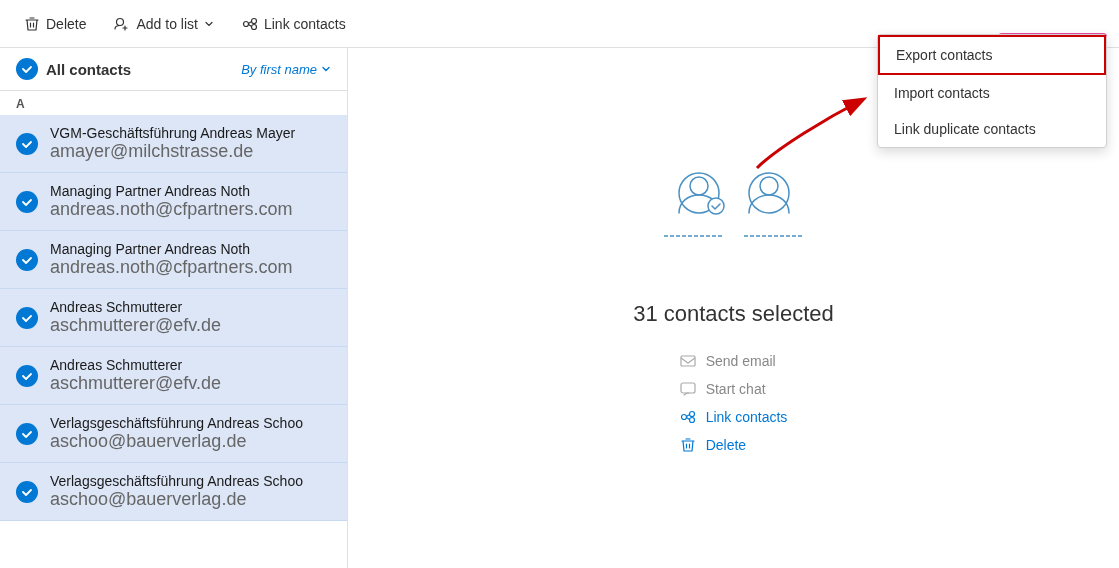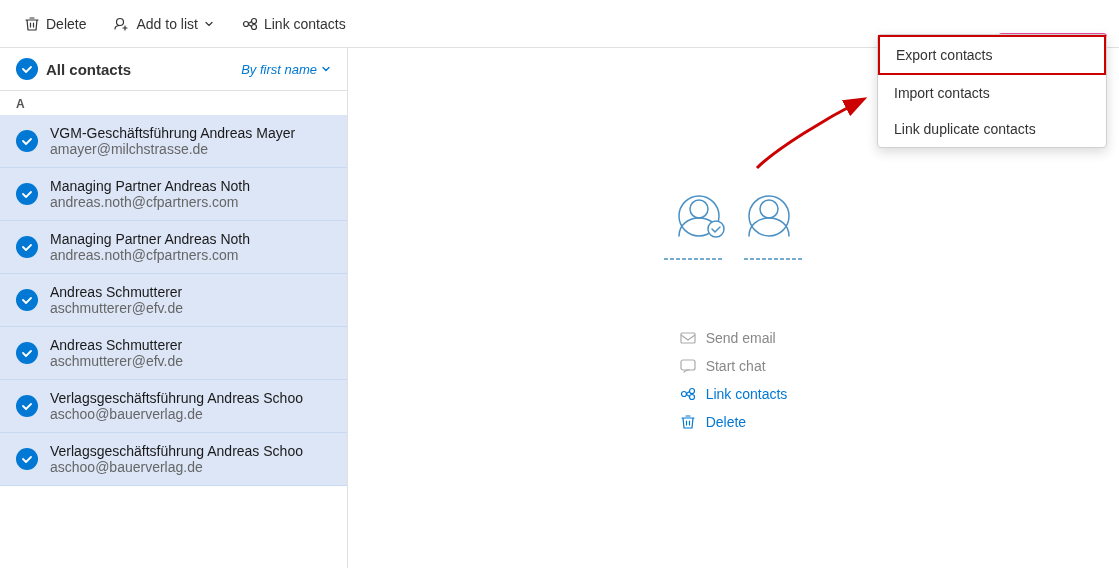--- a/index.html
+++ b/index.html
@@ -59,21 +59,21 @@
     .contact-item {
       display: flex; align-items: center; padding: 10px 16px; cursor: pointer;
       background: #dce6f7; border-bottom: 1px solid #c8d8f0;
     }
     .contact-check {
       width: 22px; height: 22px; border-radius: 50%; background: #0078d4;
       display: flex; align-items: center; justify-content: center; flex-shrink: 0; margin-right: 12px;
     }
     .contact-info { flex: 1; min-width: 0; }
     .contact-name { font-size: 14px; font-weight: 500; color: #1a1a1a; white-space: nowrap; overflow: hidden; text-overflow: ellipsis; }
-    .contact-email { font-size: 14px; color: #666; white-space: nowrap; overflow: hidden; text-overflow: ellipsis; }
+    .contact-email { font-size: 18px; color: #666; white-space: nowrap; overflow: hidden; text-overflow: ellipsis; }
 
     
     .content {
       flex: 1; display: flex; flex-direction: column; align-items: center;
       justify-content: center; padding: 20px; position: relative;
     }
 
     
     .illustration { margin-bottom: 20px; }
 
@@ -282,20 +282,21 @@
 
         <circle cx="135" cy="35" r="20" stroke="#4a90c4" stroke-width="1.5"></circle>
         <circle cx="135" cy="28" r="9" stroke="#4a90c4" stroke-width="1.5"></circle>
         <path d="M115 55c0-11 9-18 20-18s20 7 20 18" stroke="#4a90c4" stroke-width="1.5" stroke-linecap="round"></path>
 
         <line x1="30" y1="78" x2="90" y2="78" stroke="#4a90c4" stroke-width="1.5" stroke-dasharray="4 2"></line>
         <line x1="110" y1="78" x2="170" y2="78" stroke="#4a90c4" stroke-width="1.5" stroke-dasharray="4 2"></line>
       </svg>
     </div>
 
+    <div class="selected-count">31 contacts selected</div>
 
     <ul class="action-list">
       <li class="action-item">
         <svg width="16" height="16" viewBox="0 0 16 16" fill="none">
           <rect x="1" y="3" width="14" height="10" rx="1" stroke="#aaa" stroke-width="1.2"></rect>
           <path d="M1 5l7 5 7-5" stroke="#aaa" stroke-width="1.2"></path>
         </svg>
         <span>Send email</span>
       </li>
       <li class="action-item">

